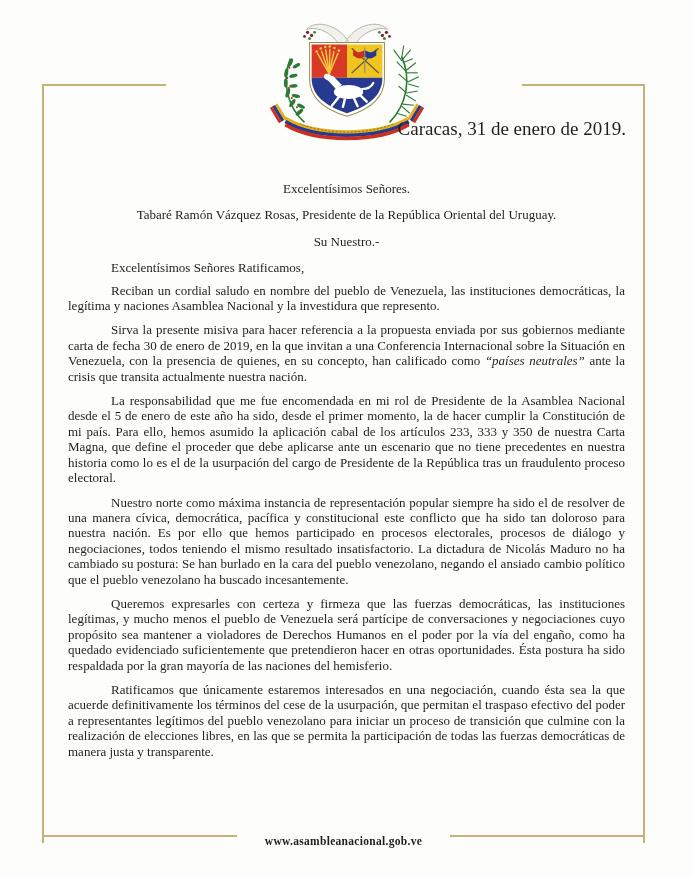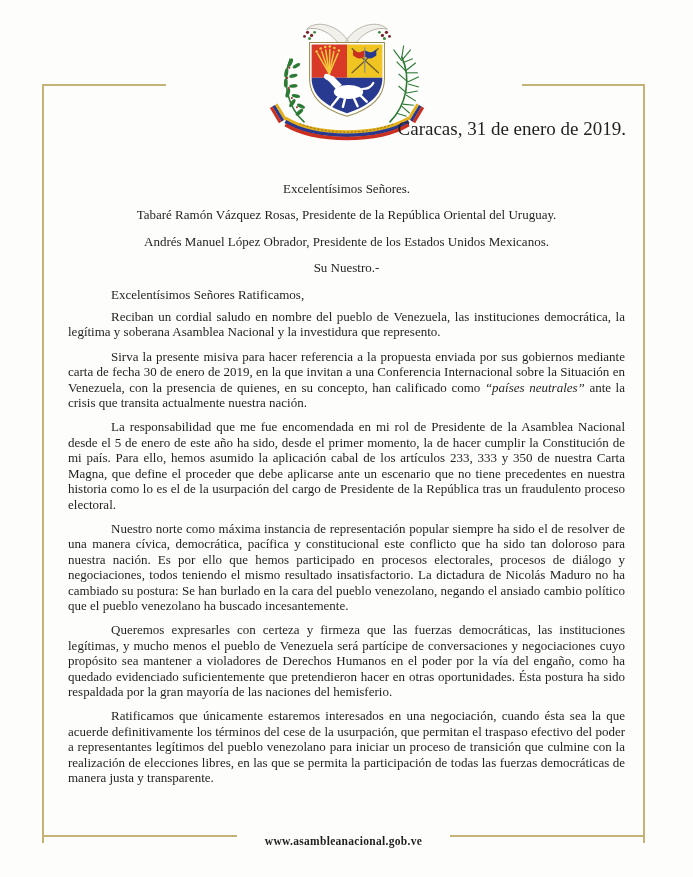--- a/index.html
+++ b/index.html
@@ -195,26 +195,25 @@
         <path d="M40,104 C66,115.5 108,115.5 134,104" stroke="#4a3a20" stroke-width="0.9" stroke-dasharray="2 1.7" opacity="0.55"></path>
       </g>
     </svg>
   </div>
 
   <div class="date">Caracas, 31 de enero de 2019.</div>
 
   <div class="content">
     <p class="addr">Excelentísimos Señores.</p>
     <p class="addr">Tabaré Ramón Vázquez Rosas, Presidente de la República Oriental del Uruguay.</p>
-    <p class="addr">Andrés Manuel López Obrador, Presidente de los Estados Unidos Mexicanos.</p>
     <p class="addr">Su Nuestro.-</p>
 
     <p class="salutation">Excelentísimos Señores Ratificamos,</p>
 
-    <p class="para">Reciban un cordial saludo en nombre del pueblo de Venezuela, las instituciones democrática, la legítima y soberana Asamblea Nacional y la investidura que represento.</p>
+    <p class="para">Reciban un cordial saludo en nombre del pueblo de Venezuela, las instituciones democráticas, la legítima y naciones Asamblea Nacional y la investidura que represento.</p>
 
     <p class="para"><span>Sirva la presente misiva para hacer referencia a la propuesta enviada por sus gobiernos mediante carta de fecha 30 de enero de 2019, en la que invitan a una Conferencia Internacional sobre la Situación en Venezuela, con la presencia de quienes, en su concepto, han calificado como </span><em>“países neutrales”</em><span> ante la crisis que transita actualmente nuestra nación.</span></p>
 
     <p class="para">La responsabilidad que me fue encomendada en mi rol de Presidente de la Asamblea Nacional desde el 5 de enero de este año ha sido, desde el primer momento, la de hacer cumplir la Constitución de mi país. Para ello, hemos asumido la aplicación cabal de los artículos 233, 333 y 350 de nuestra Carta Magna, que define el proceder que debe aplicarse ante un escenario que no tiene precedentes en nuestra historia como lo es el de la usurpación del cargo de Presidente de la República tras un fraudulento proceso electoral.</p>
     <p class="para">Nuestro norte como máxima instancia de representación popular siempre ha sido el de resolver de una manera cívica, democrática, pacífica y constitucional este conflicto que ha sido tan doloroso para nuestra nación. Es por ello que hemos participado en procesos electorales, procesos de diálogo y negociaciones, todos teniendo el mismo resultado insatisfactorio. La dictadura de Nicolás Maduro no ha cambiado su postura: Se han burlado en la cara del pueblo venezolano, negando el ansiado cambio político que el pueblo venezolano ha buscado incesantemente.</p>
     <p class="para">Queremos expresarles con certeza y firmeza que las fuerzas democráticas, las instituciones legítimas, y mucho menos el pueblo de Venezuela será partícipe de conversaciones y negociaciones cuyo propósito sea mantener a violadores de Derechos Humanos en el poder por la vía del engaño, como ha quedado evidenciado suficientemente que pretendieron hacer en otras oportunidades. Ésta postura ha sido respaldada por la gran mayoría de las naciones del hemisferio.</p>
     <p class="para">Ratificamos que únicamente estaremos interesados en una negociación, cuando ésta sea la que acuerde definitivamente los términos del cese de la usurpación, que permitan el traspaso efectivo del poder a representantes legítimos del pueblo venezolano para iniciar un proceso de transición que culmine con la realización de elecciones libres, en las que se permita la participación de todas las fuerzas democráticas de manera justa y transparente.</p>
   </div>
 
   <div class="footer">

